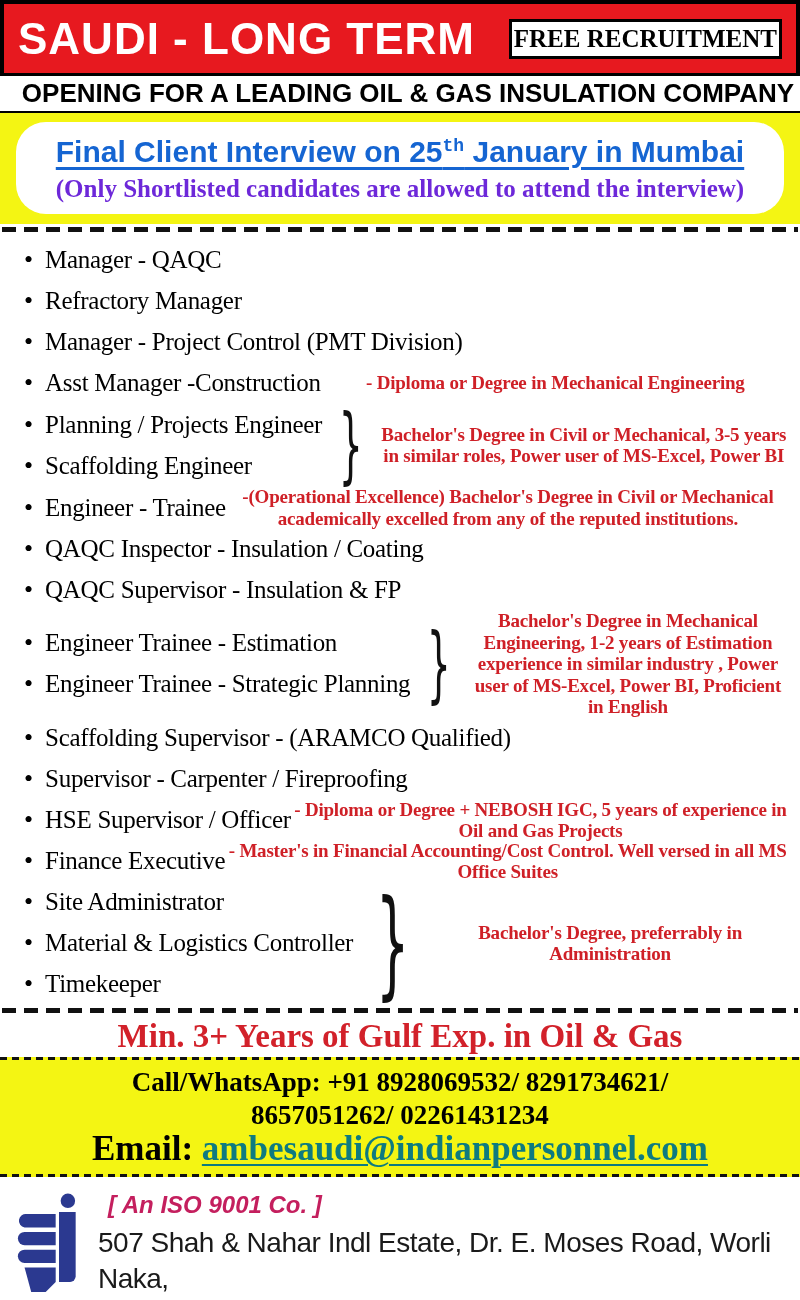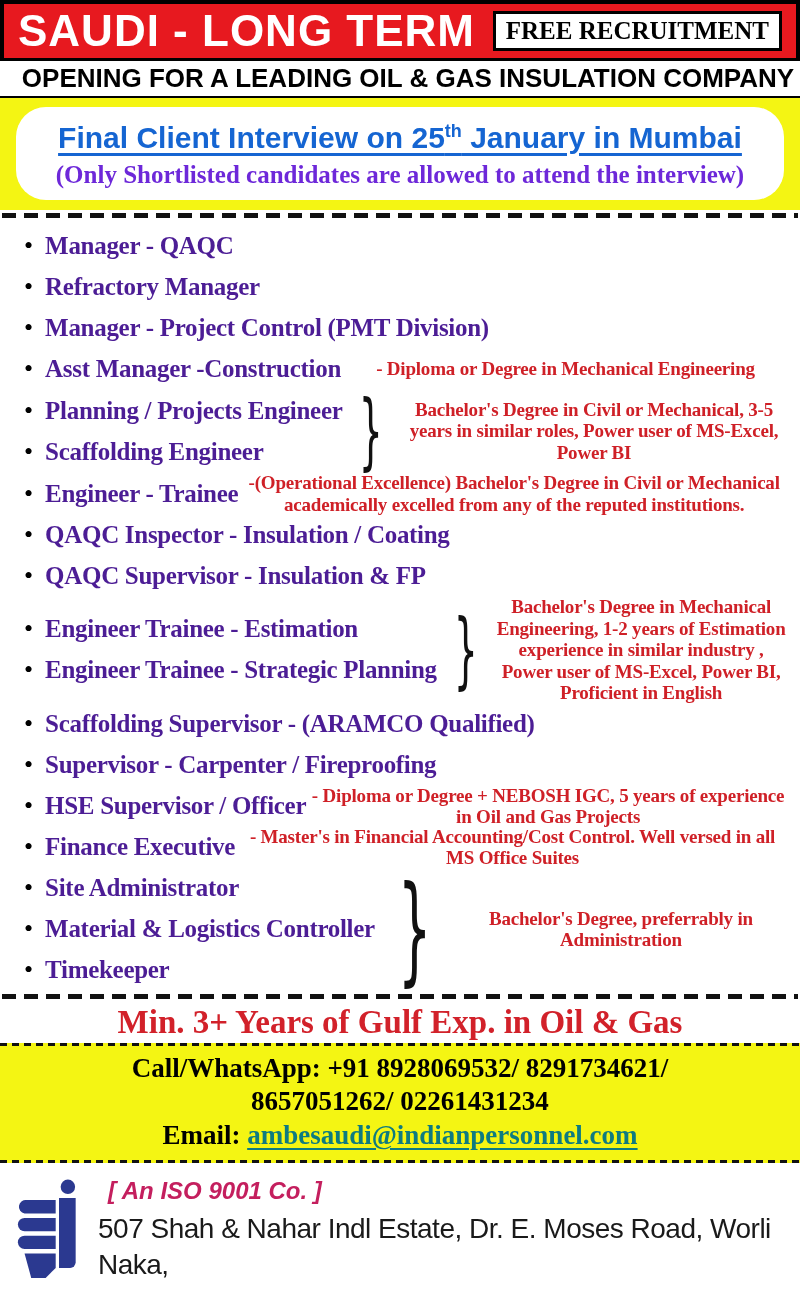--- a/index.html
+++ b/index.html
@@ -4,70 +4,70 @@
 <style>
   * { margin:0; padding:0; box-sizing:border-box; }
   html,body { background:#888; }
   .page {
     width:800px; height:1300px; background:#ffffff; position:relative;
     font-family:"Liberation Serif", serif; overflow:hidden; margin:0 auto;
   }
 
   
   .header {
-    height:61px; background:#e7191f; border:4px solid #000; border-bottom:3px solid #000;
+    height:76px; background:#e7191f; border:4px solid #000; border-bottom:3px solid #000;
     display:flex; align-items:center; padding:0 14px;
   }
   .header-title {
     flex:1; color:#fff; font-family:"Liberation Sans", sans-serif;
     font-weight:bold; font-size:44px; letter-spacing:1px; white-space:nowrap;
   }
   .free-badge {
     background:#fff; border:3px solid #000; color:#000;
     font-family:"Liberation Serif", serif; font-weight:bold; font-size:25px;
-    padding:3px 10px; white-space:nowrap;
+    padding:3px 2px; white-space:nowrap;
   }
 
   .opening {
     height:37px; background:#fff; border-bottom:2px solid #000;
     font-family:"Liberation Sans", sans-serif; font-weight:bold; font-size:26px;
     text-align:center; line-height:34px; color:#000; letter-spacing:0px;padding-left:16px;
   }
 
   
   .highlight { background:#f4f513; padding:9px 16px 10px; }
   .card {
     background:#fff; border-radius:30px; text-align:center; padding:5px 8px 10px;
   }
   .interview-title {
     color:#1565d2; font-family:"Liberation Sans", sans-serif; font-weight:bold;
     font-size:30px; text-decoration:underline; text-decoration-thickness:3px;
     text-underline-offset:5px; line-height:38px; white-space:nowrap;
   }
-  .interview-title sup { font-size:18px; }
+  .interview-title sup { font-size:18px;font-family:Liberation Mono, monospace; }
   .interview-note {
     color:#6d28d9; font-weight:bold; font-size:25px; line-height:30px; margin-top:3px;
   }
 
   
   .sep {
     height:5px; margin:3px 2px;
     background:repeating-linear-gradient(90deg,#111 0 14px,transparent 14px 22px);
   }
   .dotline {
     height:3px;
     background:repeating-linear-gradient(90deg,#111 0 7px,transparent 7px 12px);
   }
 
   
   .jobs { padding:4px 10px 0 16px; }
   .job-row { display:flex; align-items:center; height:41px; }
   .bullet { font-size:26px; color:#000; margin:0 12px 0 8px; line-height:1; }
   .job-title {
-    font-weight:bold; font-size:25px; color:#4c1d95; white-space:nowrap; letter-spacing:-0.3px;
+    font-weight:normal; font-size:25px; color:#000000; white-space:nowrap; letter-spacing:-0.3px;
   }
   .job-note {
     flex:1; color:#cf2027; font-weight:bold; font-size:19px; line-height:21.5px;
     text-align:center; padding:0 2px; letter-spacing:-0.2px;
   }
   .job-group { display:flex; align-items:center; }
   .group-titles { display:flex; flex-direction:column; }
   .group-titles .job-row { height:41px; }
   .brace {
     color:#111; font-family:"DejaVu Sans", sans-serif; font-weight:normal;
@@ -83,21 +83,21 @@
   
   .gulf {
     text-align:center; color:#d2212a; font-weight:bold; font-size:33px;
     line-height:38px; padding:1px 0 2px;
   }
 
   
   .contact { background:#f4f513; }
   .contact-inner { text-align:center; padding:6px 10px 8px; }
   .phone-line { color:#000; font-weight:bold; font-size:27px; line-height:33px; }
-  .email-line { font-weight:bold; font-size:27px; line-height:34px; color:#000; }
+  .email-line { font-weight:bold; font-size:35px; line-height:34px; color:#000; }
   .email-link {
     color:#0e7b80; text-decoration:underline; text-decoration-thickness:2px;
     text-underline-offset:4px; cursor:pointer;
   }
 
   
   .footer { display:flex; padding:14px 10px 0 14px; }
   .logo-box { width:74px; flex:0 0 74px; padding-top:2px; }
   .footer-right { flex:1; padding-left:10px; }
   .banner-row { display:flex; align-items:center; }

